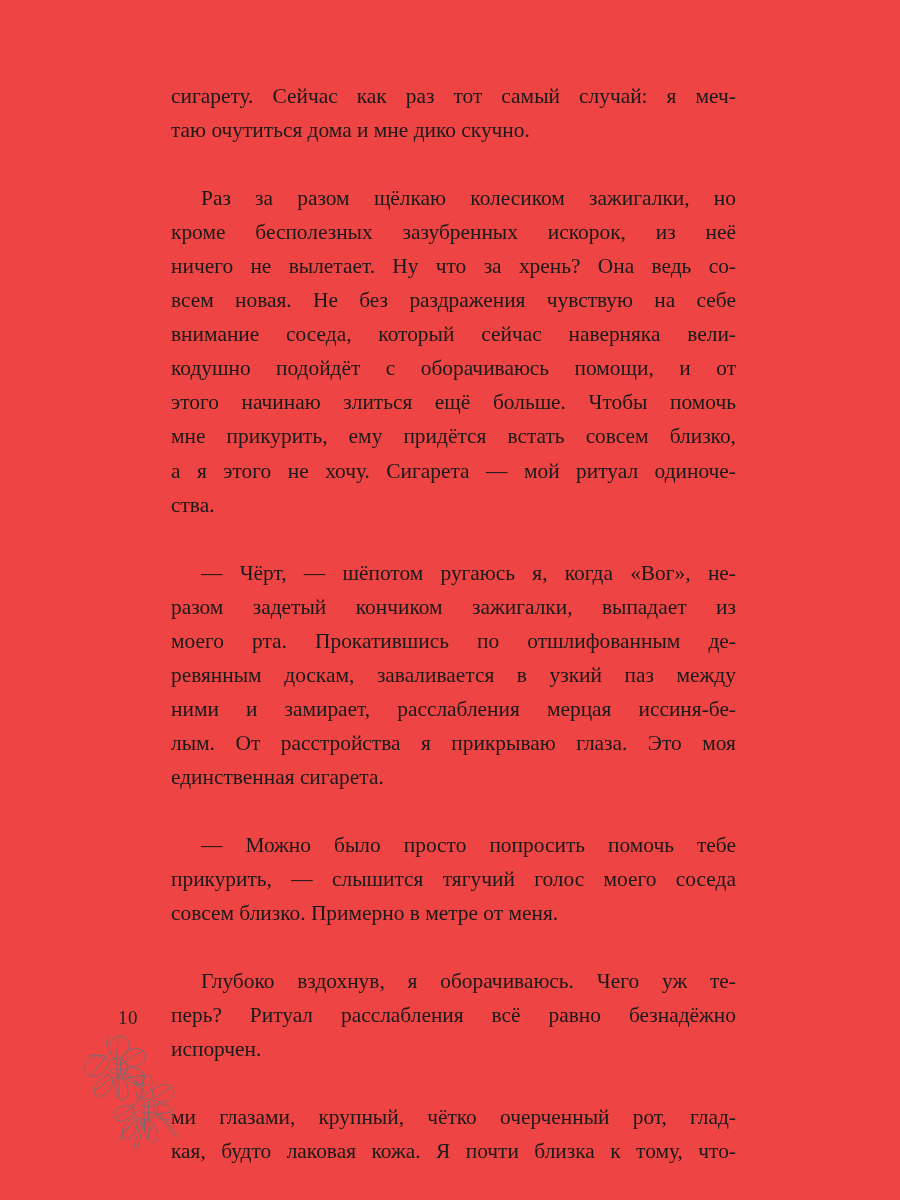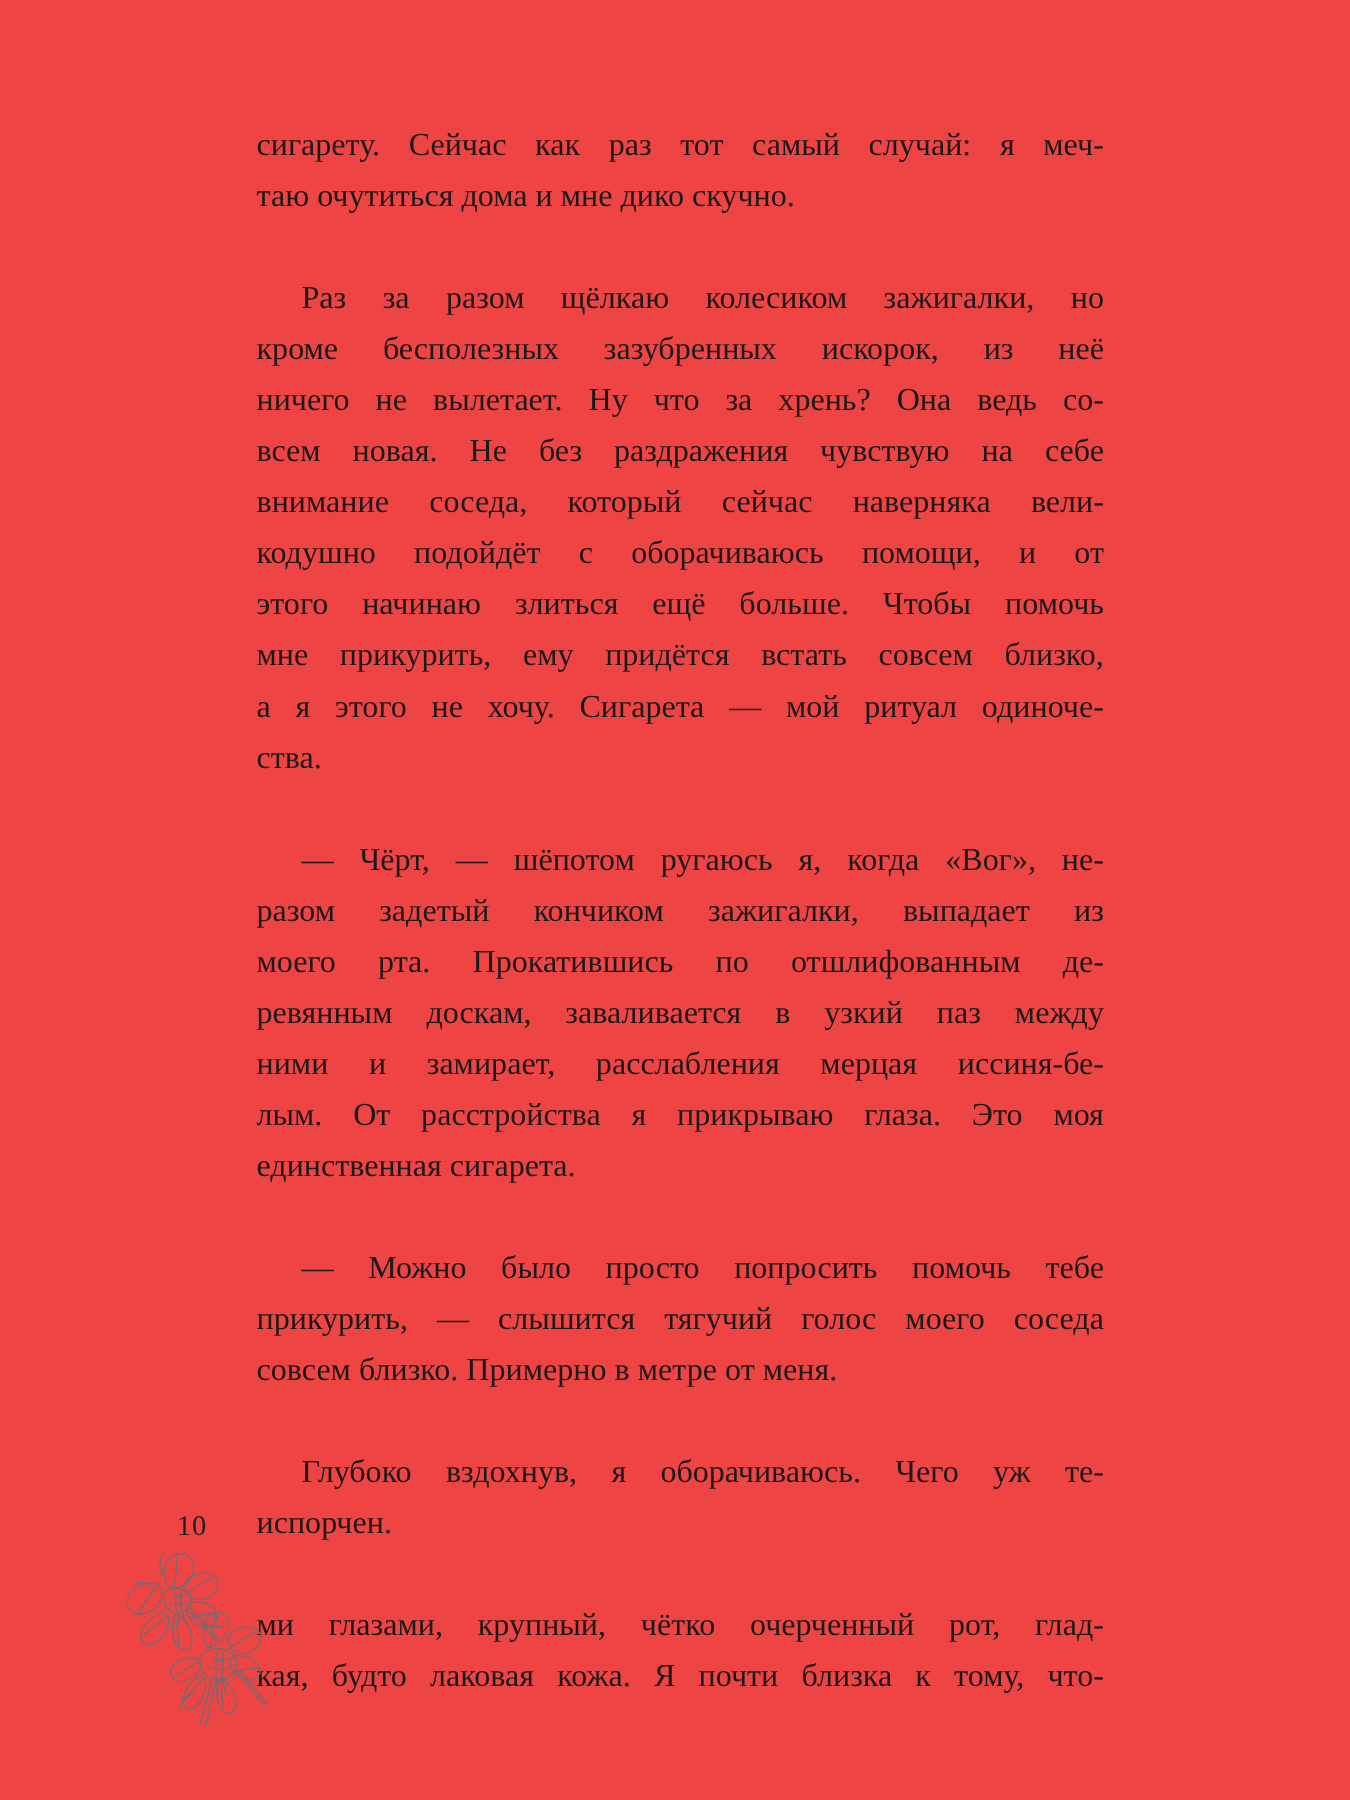--- a/index.html
+++ b/index.html
@@ -265,20 +265,28 @@
     <p class="para">
         <span class="pline" style="display: flex; white-space: normal; text-indent: 0px; justify-content: space-between; padding-left: 30px;">
           <span style="white-space: pre;">Глубоко</span>
           <span style="white-space: pre;">вздохнув,</span>
           <span style="white-space: pre;">я</span>
           <span style="white-space: pre;">оборачиваюсь.</span>
           <span style="white-space: pre;">Чего</span>
           <span style="white-space: pre;">уж</span>
           <span style="white-space: pre;">те-</span>
         </span>
+        <span class="pline" style="display: flex; white-space: normal; text-indent: 0px; justify-content: space-between;">
+          <span style="white-space: pre;">перь?</span>
+          <span style="white-space: pre;">Ритуал</span>
+          <span style="white-space: pre;">расслабления</span>
+          <span style="white-space: pre;">всё</span>
+          <span style="white-space: pre;">равно</span>
+          <span style="white-space: pre;">безнадёжно</span>
+        </span>
         <span class="pline" style="display: block; white-space: pre; text-indent: 0px;">испорчен.</span>
       </p>
 
     <p class="para">
         <span class="pline" style="display: flex; white-space: normal; text-indent: 0px; justify-content: space-between;">
           <span style="white-space: pre;">ми</span>
           <span style="white-space: pre;">глазами,</span>
           <span style="white-space: pre;">крупный,</span>
           <span style="white-space: pre;">чётко</span>
           <span style="white-space: pre;">очерченный</span>

